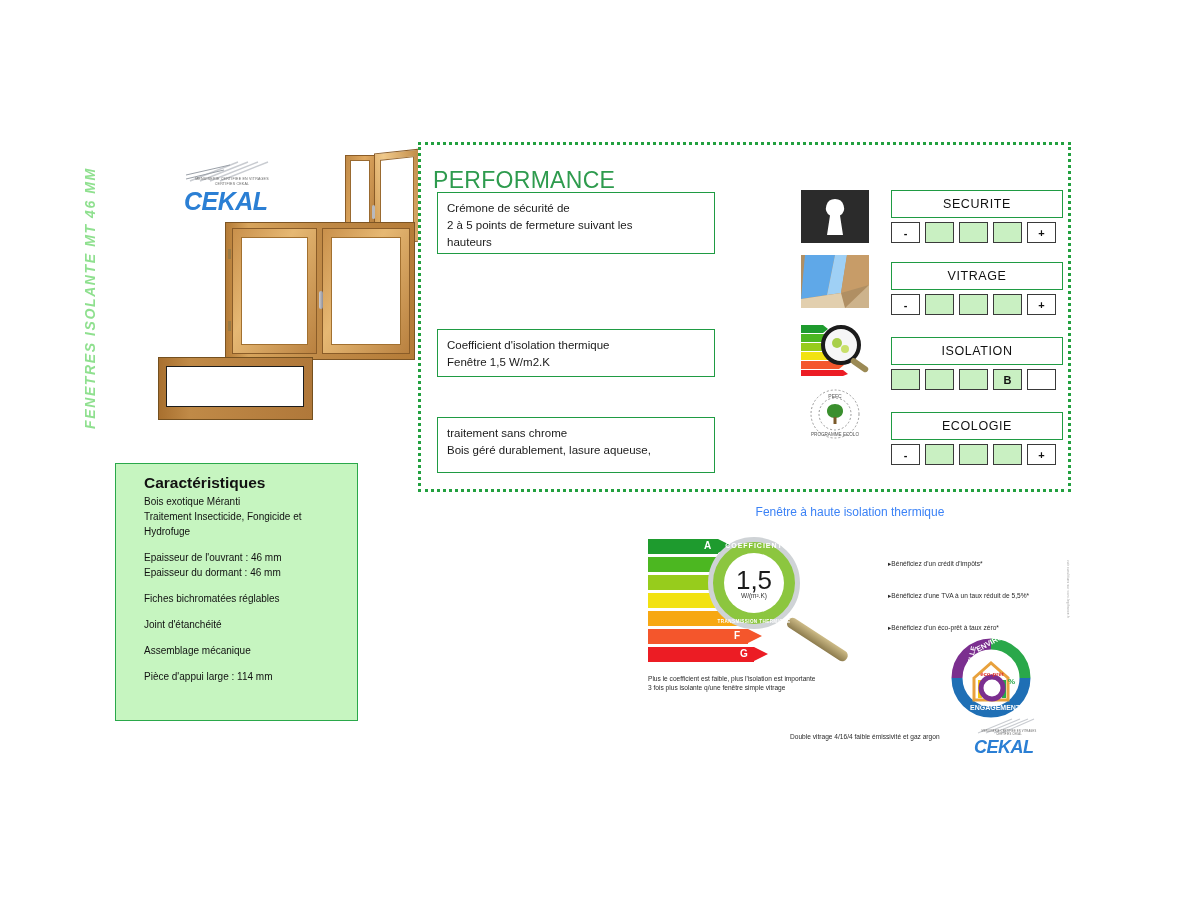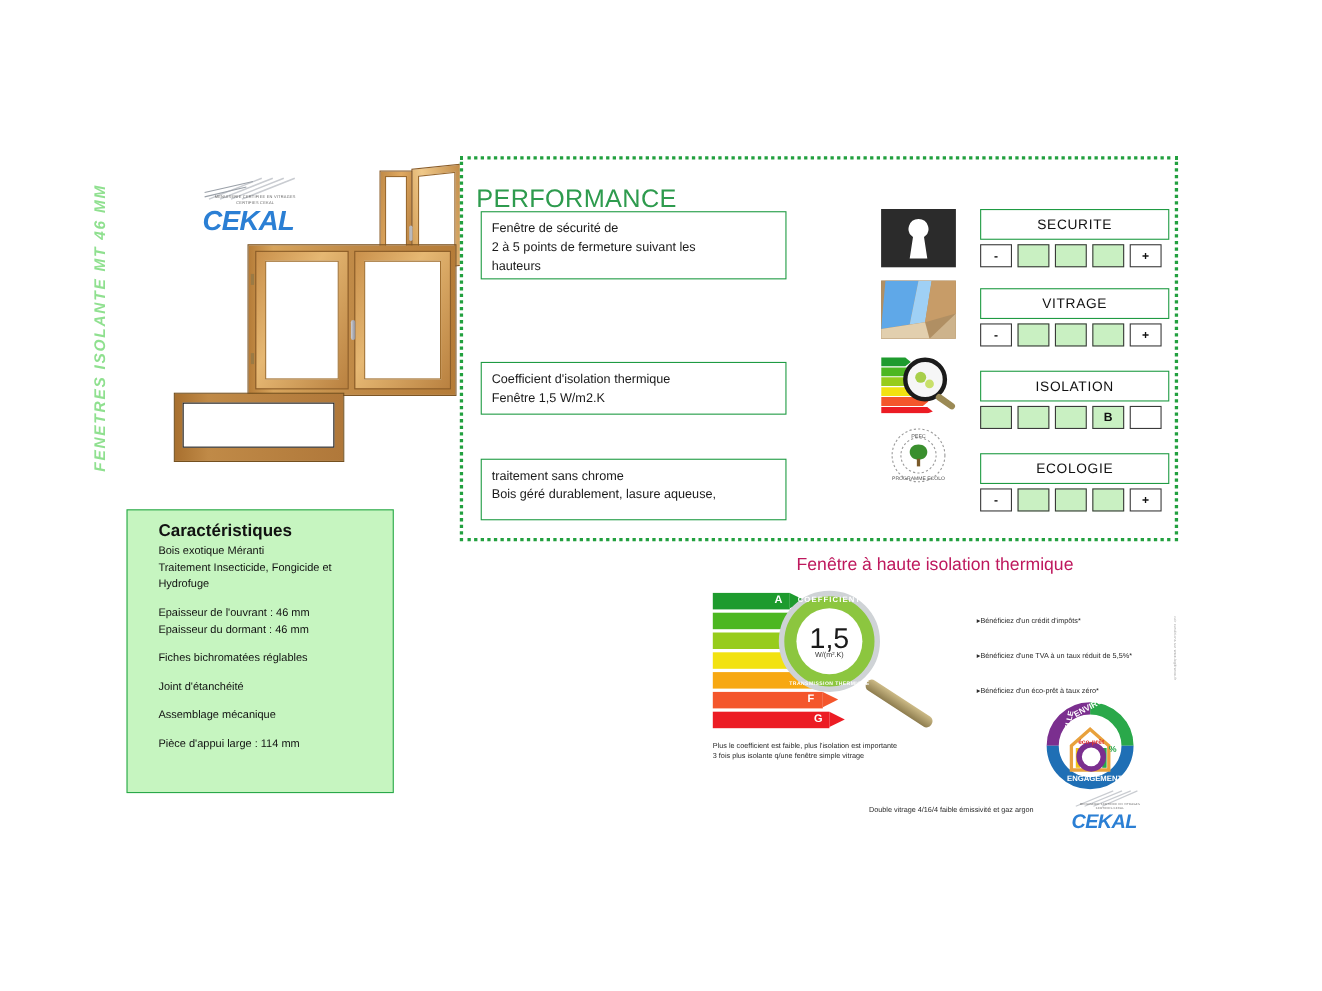--- a/index.html
+++ b/index.html
@@ -87,21 +87,21 @@
   .carac .gap{height:11px;}
 
   
   .dims{position:absolute;left:376px;top:549px;width:246px;height:106px;
     background:#ccf2f6;border:1.8px solid #2aa84a;box-sizing:border-box;padding:7px 10px;}
   .dims h3{margin:0 0 1px 0;font-size:14.5px;color:#111;font-weight:bold;}
   .dims p{margin:0;font-size:10.3px;font-style:italic;color:#111;line-height:14.5px;white-space:nowrap;}
 
   
   .thermo-title{position:absolute;left:640px;top:505px;width:420px;text-align:center;
-    font-size:16px;color:#be185d;}
+    font-size:12px;color:#3b82f6;}
   .energy{position:absolute;left:648px;top:537px;width:175px;height:132px;}
   .bar{position:absolute;left:0;height:15px;}
   .bar .body{position:absolute;left:0;top:0;height:15px;}
   .bar .tip{position:absolute;top:0;width:0;height:0;border-top:7.5px solid transparent;border-bottom:7.5px solid transparent;}
   .bar span{position:absolute;top:1px;color:#fff;font-weight:bold;font-size:10px;}
   .magn{position:absolute;left:60px;top:0px;width:92px;height:92px;}
   .magn .ring{position:absolute;left:0;top:0;width:92px;height:92px;border-radius:50%;
     background:#8cc63f;border:5px solid #cfd3d6;box-sizing:border-box;}
   .magn .inner{position:absolute;left:16px;top:16px;width:60px;height:60px;border-radius:50%;background:#fff;
     display:flex;flex-direction:column;align-items:center;justify-content:center;}
@@ -169,21 +169,21 @@
   </div>
 
   <div class="win-fix">
     <div class="glass"></div>
   </div>
 
   <div class="perf">
     <div class="perf-title">PERFORMANCE</div>
 
     <div class="pbox" style="left:16px;top:47px;width:278px;height:62px;">
-      <div>Fenêtre de sécurité de</div>
+      <div>Crémone de sécurité de</div>
       <div>2 à  5 points de fermeture suivant les</div>
       <div>hauteurs</div>
     </div>
     <div class="pbox" style="left:16px;top:184px;width:278px;height:48px;">
       <div>Coefficient d'isolation thermique</div>
       <div>Fenêtre 1,5 W/m2.K</div>
     </div>
     <div class="pbox" style="left:16px;top:272px;width:278px;height:56px;">
       <div>traitement sans chrome</div>
       <div>Bois géré durablement, lasure aqueuse,</div>

